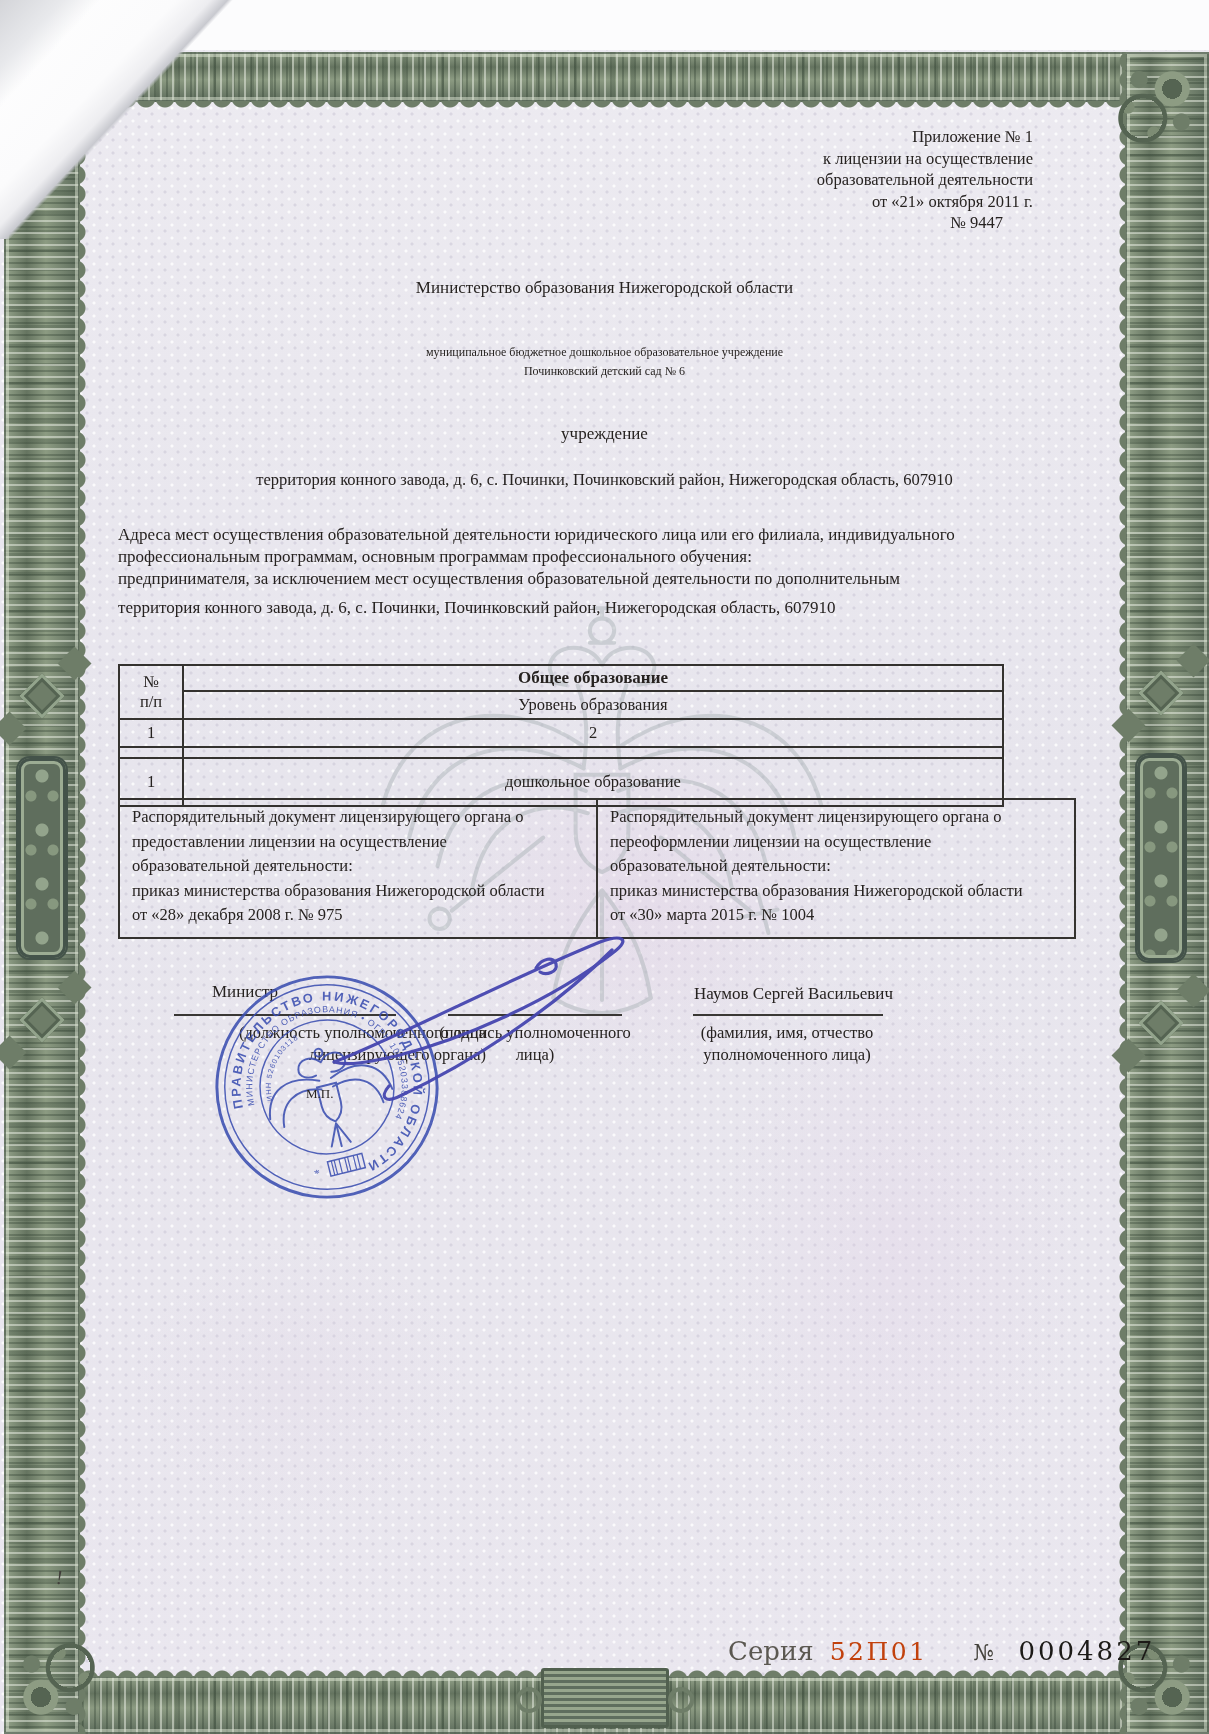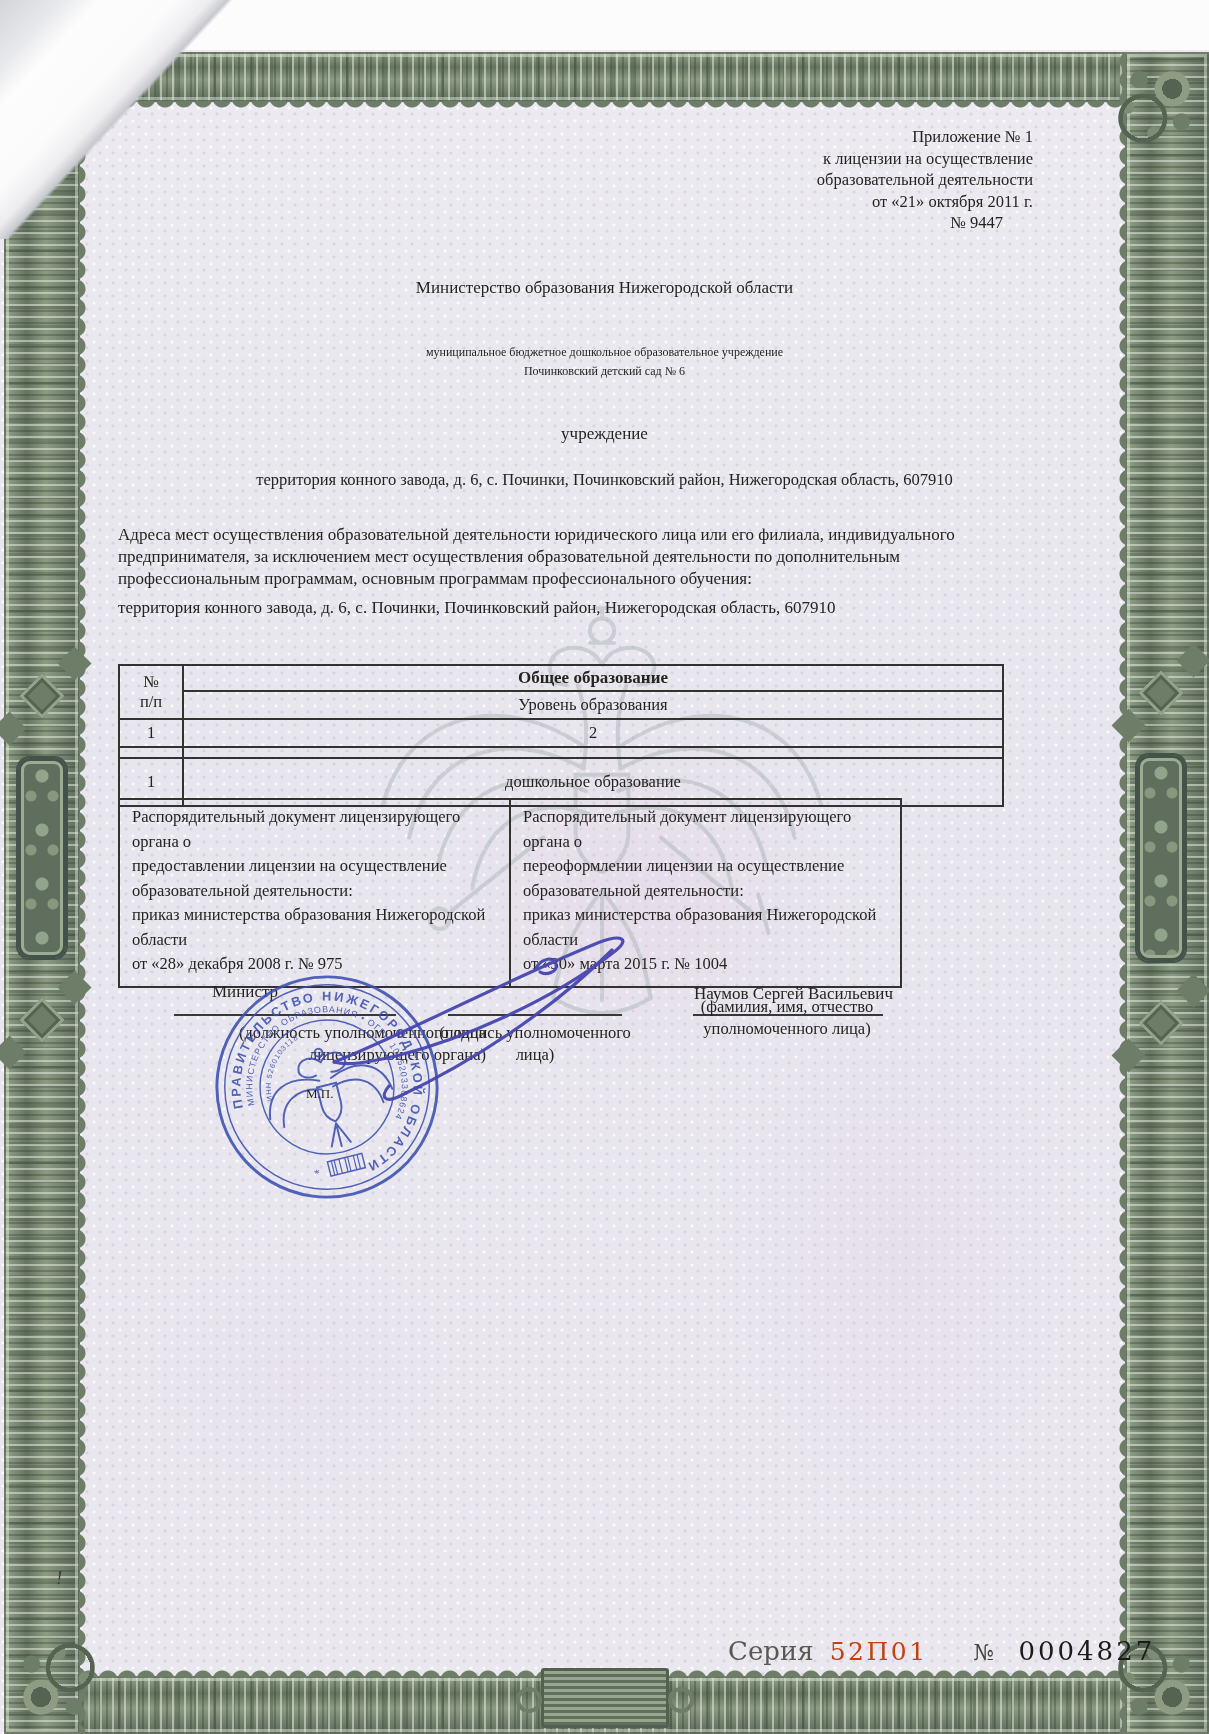--- a/index.html
+++ b/index.html
@@ -101,35 +101,35 @@
   
   .edu-table{position:absolute;left:118px;top:664px;width:886px;z-index:2;
     border-collapse:collapse;font-size:16.5px;color:#262220;table-layout:fixed;}
   .edu-table td{border:2px solid #34322f;text-align:center;vertical-align:middle;padding:0 4px;}
   .edu-table .r1 td{height:24px;}
   .edu-table .r2 td{height:26px;margin-left:36px;}
   .edu-table .r3 td{height:26px;}
   .edu-table .gap td{height:9px;}
   .edu-table .r4 td{height:46px;}
   .edu-table .sect{font-weight:bold;font-size:17px;}
-  .orders{position:absolute;left:118px;top:798px;width:784px;z-index:2;
+  .orders{position:absolute;left:118px;top:798px;width:958px;z-index:2;
     border-collapse:collapse;table-layout:fixed;}
   .orders td{border:2.5px solid #34322f;vertical-align:top;text-align:left;
     padding:5px 12px 9px;font-size:16.5px;line-height:24.5px;}
   
   .sig-position{left:212px;top:982px;font-size:17px;}
   .sig-name{left:694px;top:984px;font-size:17px;}
   .sig-line{position:absolute;top:1014px;height:0;border-top:2px solid #3a3835;z-index:2;}
   .line-pos{left:174px;width:222px;}
   .line-sign{left:448px;width:174px;}
   .line-name{left:693px;width:190px;}
   .cap{font-size:16.5px;line-height:22px;}
   .cap-pos{left:152px;top:1022px;width:290px;text-align:right;margin-left:44px;}
   .cap-sign{left:430px;top:1022px;width:210px;text-align:center;}
-  .cap-name{left:678px;top:996px;width:218px;text-align:center;}
+  .cap-name{left:678px;top:1022px;width:218px;text-align:center;}
   .seal-mark{left:306px;top:1086px;font-size:13px;z-index:4;}
   
   .stamp{position:absolute;left:211px;top:971px;width:232px;height:232px;z-index:3;
     transform:rotate(-14deg);opacity:.88;}
   .sig-ink{position:absolute;left:300px;top:890px;width:360px;height:240px;z-index:4;}
   
   .serial{position:absolute;left:728px;top:1636px;z-index:2;display:flex;align-items:baseline;
     font-family:"DejaVu Serif",serif;}
   .ser-label{font-size:26px;color:#5b5851;margin-right:16px;}
   .ser-val{font-size:25px;letter-spacing:2.5px;color:#c2410c;margin-right:46px;}
@@ -191,22 +191,22 @@
   <div class="txt centered title-ministry">Министерство образования Нижегородской области</div>
   <div class="txt centered org-block">
     <div>муниципальное бюджетное дошкольное образовательное учреждение</div>
     <div>Починковский детский сад № 6</div>
   </div>
   <div class="txt centered org-type">учреждение</div>
   <div class="txt centered addr-center">территория конного завода, д. 6, с. Починки, Починковский район, Нижегородская область, 607910</div>
 
   <div class="txt addr-para">
     <div>Адреса мест осуществления образовательной деятельности юридического лица или его филиала, индивидуального</div>
+    <div>профессиональным программам, основным программам профессионального обучения:</div>
     <div>предпринимателя, за исключением мест осуществления образовательной деятельности по дополнительным</div>
-    <div>профессиональным программам, основным программам профессионального обучения:</div>
   </div>
   <div class="txt addr-left">территория конного завода, д. 6, с. Починки, Починковский район, Нижегородская область, 607910</div>
 
   <table class="edu-table">
     <colgroup>
         <col style="width:64px">
         <col>
       </colgroup>
     <tbody>
         <tr class="r1">

